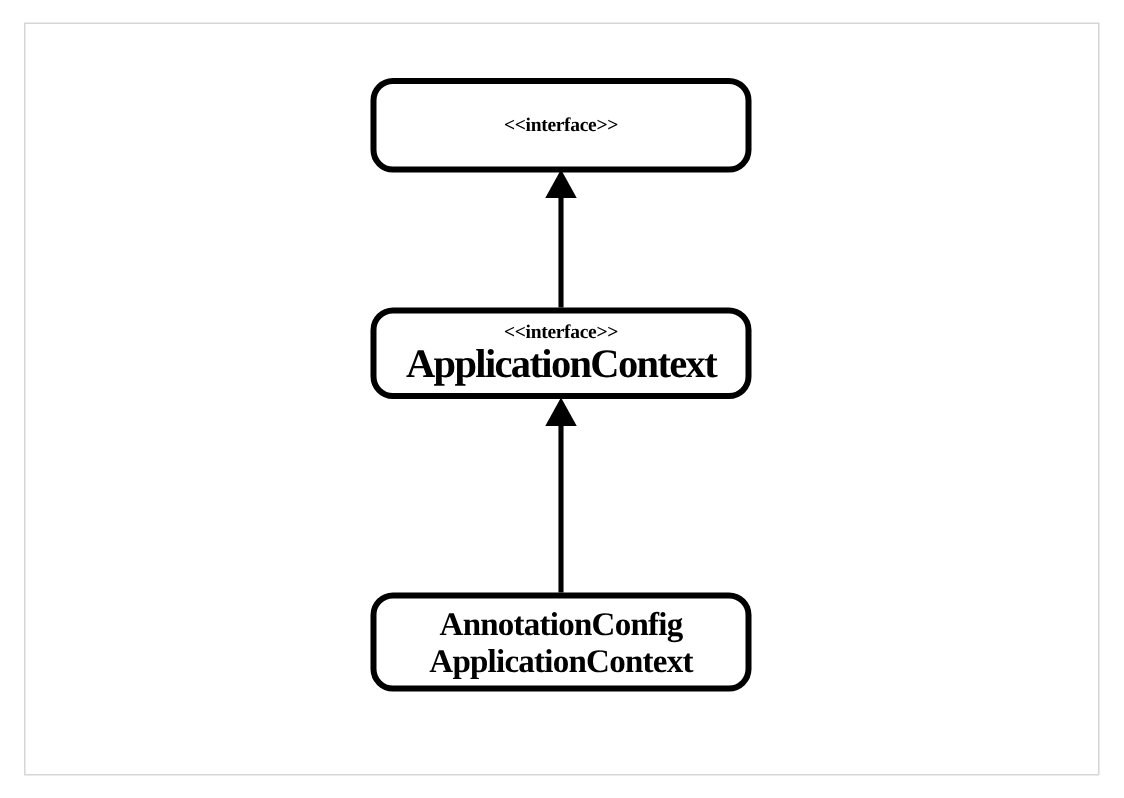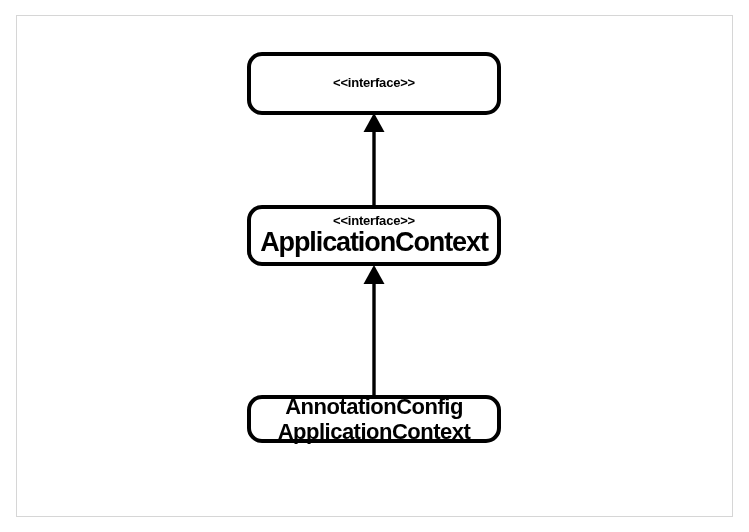--- a/index.html
+++ b/index.html
@@ -13,20 +13,21 @@
     overflow: hidden;
     font-family: "Liberation Sans", sans-serif;
   }
 
   #canvas {
     position: relative;
     width: 749px;
     height: 532px;
     background: #ffffff;
     box-sizing: border-box;
+    font-family: Liberation Serif, serif;
   }
 
   
   #frame {
     position: absolute;
     left: 16px;
     top: 15px;
     width: 717px;
     height: 502px;
     border: 1px solid #d6d6d6;
@@ -62,21 +63,21 @@
   #box-beanfactory {
     top: 52px;
     height: 63px;
   }
   #box-applicationcontext {
     top: 205px;
     height: 61px;
   }
   #box-annotationconfig {
     top: 395px;
-    height: 48px;
+    height: 66px;
   }
 
   .stereotype {
     font-size: 13px;
     font-weight: bold;
     line-height: 14px;
     letter-spacing: -0.2px;
     margin-bottom: 1px;
   }
 

